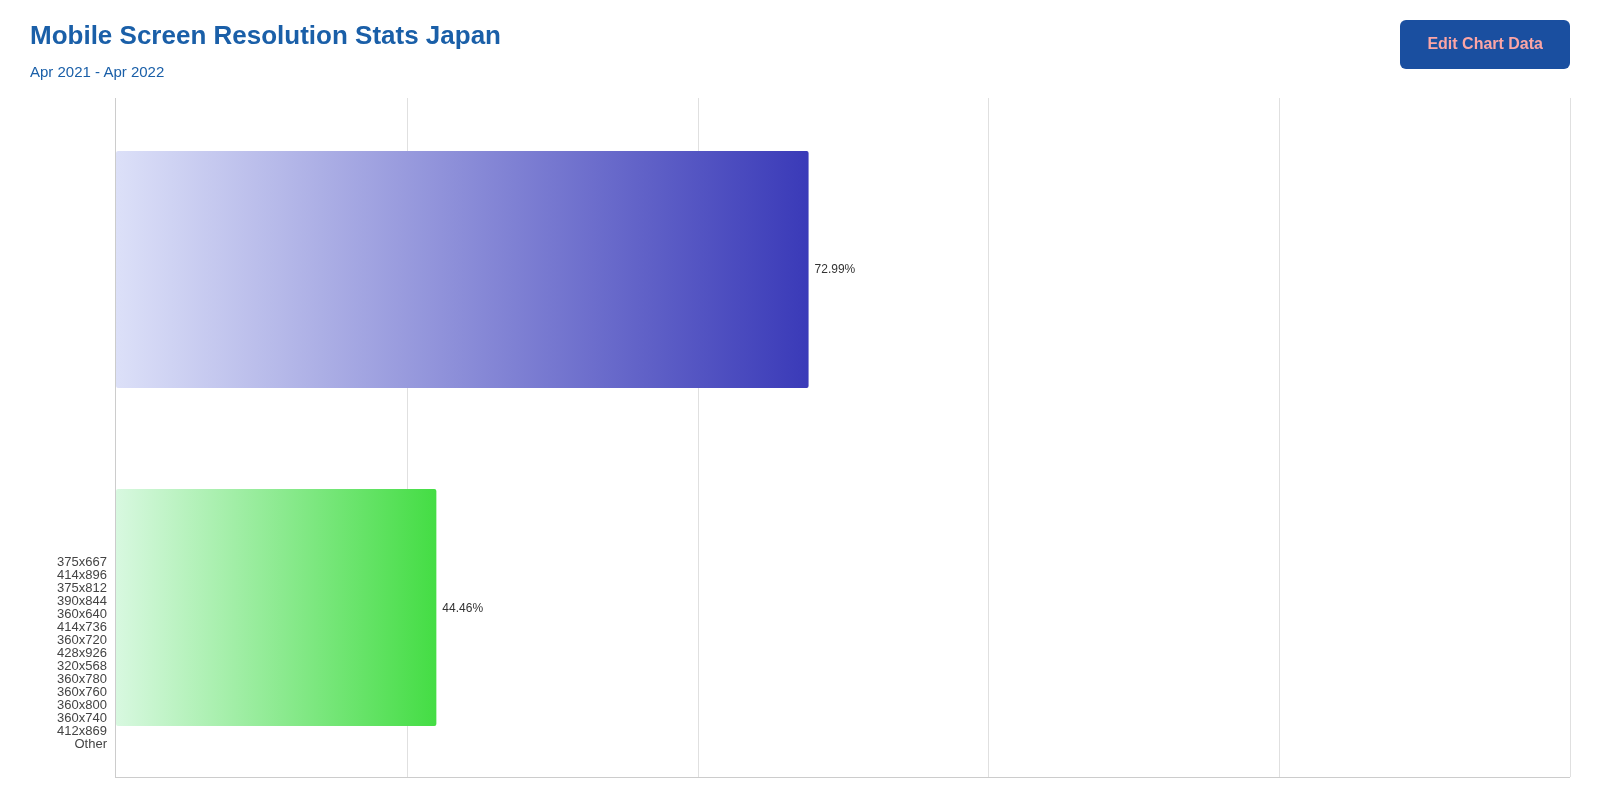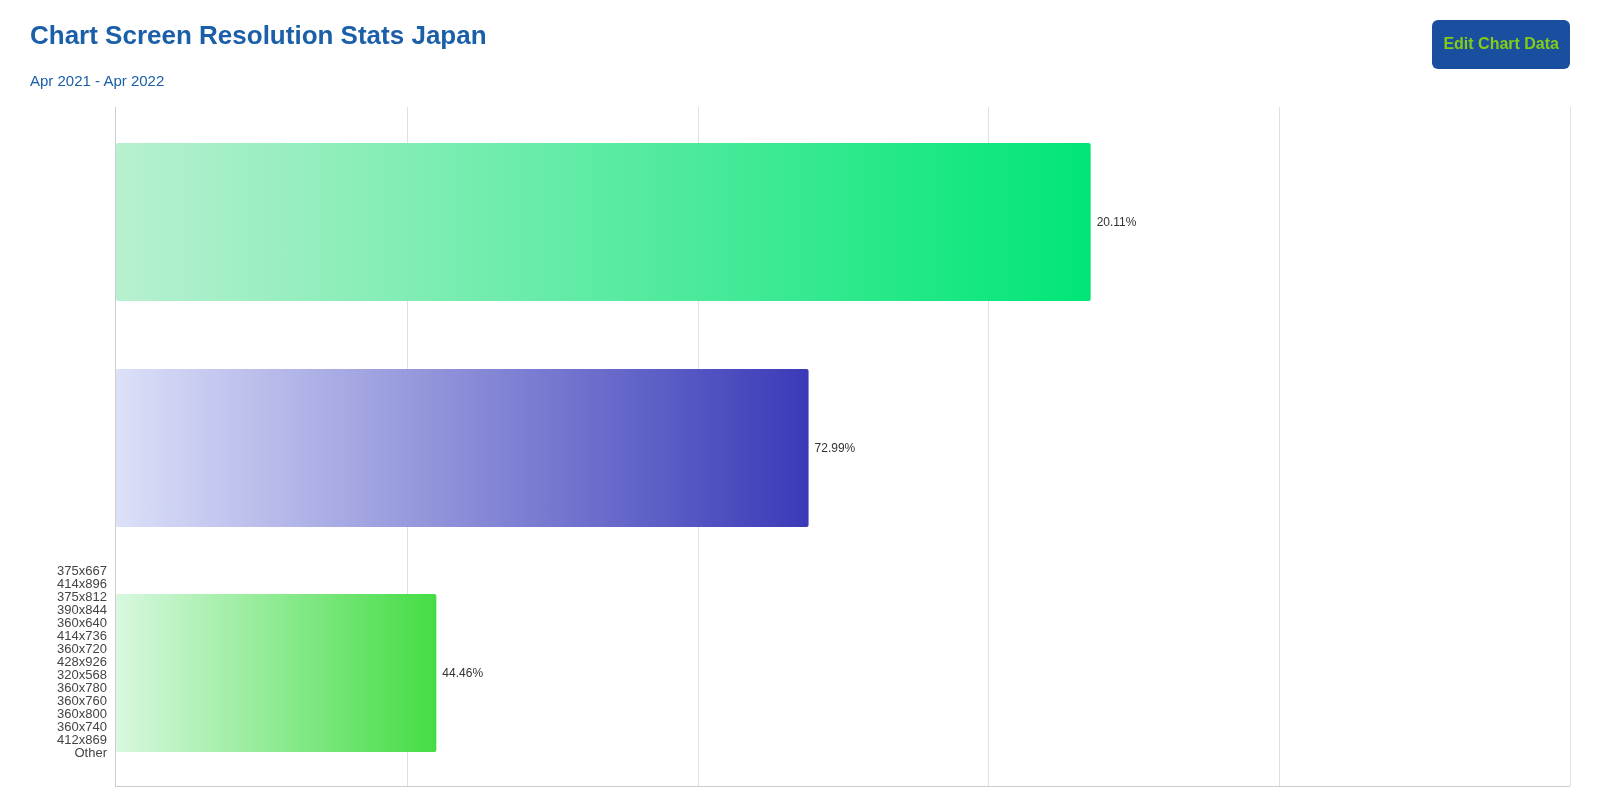--- a/index.html
+++ b/index.html
@@ -27,28 +27,28 @@
     .title-block {}
     .main-title {
       font-size: 26px;
       font-weight: 600;
       color: #1a5fa8;
       line-height: 1.2;
     }
     .subtitle {
       font-size: 15px;
       color: #1a5fa8;
-      margin-top: 21px;
+      margin-top: 12px;
     }
     .edit-btn {
       background: #1a4fa0;
-      color: #84cc16;
+      color: #fca5a5;
       border: none;
       border-radius: 6px;
-      padding: 14px 11px;
+      padding: 14px 27px;
       font-size: 16px;
       font-weight: bold;
       cursor: pointer;
       white-space: nowrap;
       line-height: 1.3;
       text-align: center;
     }
     .chart-area {
       display: flex;
       flex-direction: row;
@@ -120,21 +120,21 @@
       white-space: nowrap;
       font-weight: 500;
     }
   </style>
 </head>
 <body>
 
 <div class="page-container">
   <div class="header-row">
     <div class="title-block">
-      <div class="main-title">Chart Screen Resolution Stats Japan</div>
+      <div class="main-title">Mobile Screen Resolution Stats Japan</div>
       <div class="subtitle">Apr 2021 - Apr 2022</div>
     </div>
     <button class="edit-btn">Edit Chart Data</button>
   </div>
 
   <div class="chart-area">
     <div class="y-labels" id="y-labels-container">
         <div class="y-label">375x667</div>
         <div class="y-label">414x896</div>
         <div class="y-label">375x812</div>
@@ -154,28 +154,20 @@
     <div class="chart-inner">
       <div class="bars-container" id="bars-container">
         <div class="grid-lines" id="grid-lines">
             <div class="grid-line" style="left: 20%;"></div>
             <div class="grid-line" style="left: 40%;"></div>
             <div class="grid-line" style="left: 60%;"></div>
             <div class="grid-line" style="left: 80%;"></div>
             <div class="grid-line" style="left: 100%;"></div>
           </div>
 
-      <div class="bar-row">
-            <div class="bar-wrap">
-              <svg width="67.03333333333333%" height="100%" style="display: block; overflow: visible;">
-                <rect width="100%" height="100%" fill="url(#g0)" rx="2"></rect>
-              </svg>
-              <span class="bar-label">20.11%</span>
-            </div>
-          </div>
           <div class="bar-row">
             <div class="bar-wrap">
               <svg width="47.63333333333333%" height="100%" style="display: block; overflow: visible;">
                 <rect width="100%" height="100%" fill="url(#g1)" rx="2"></rect>
               </svg>
               <span class="bar-label">72.99%</span>
             </div>
           </div>
           <div class="bar-row">
             <div class="bar-wrap">

